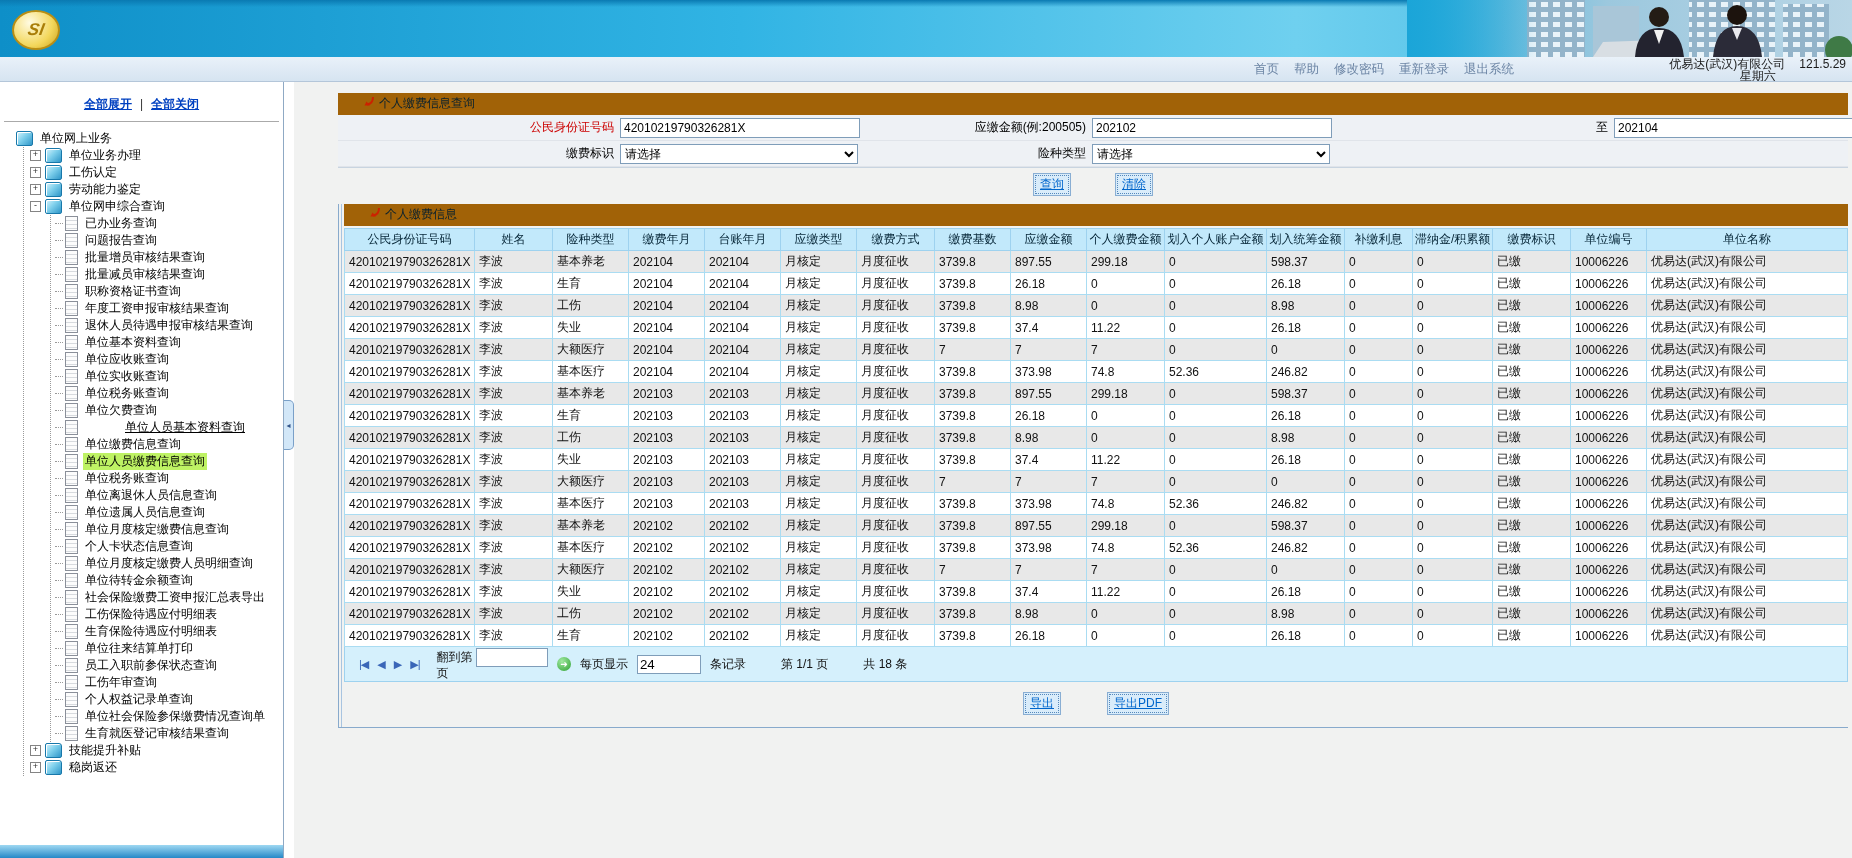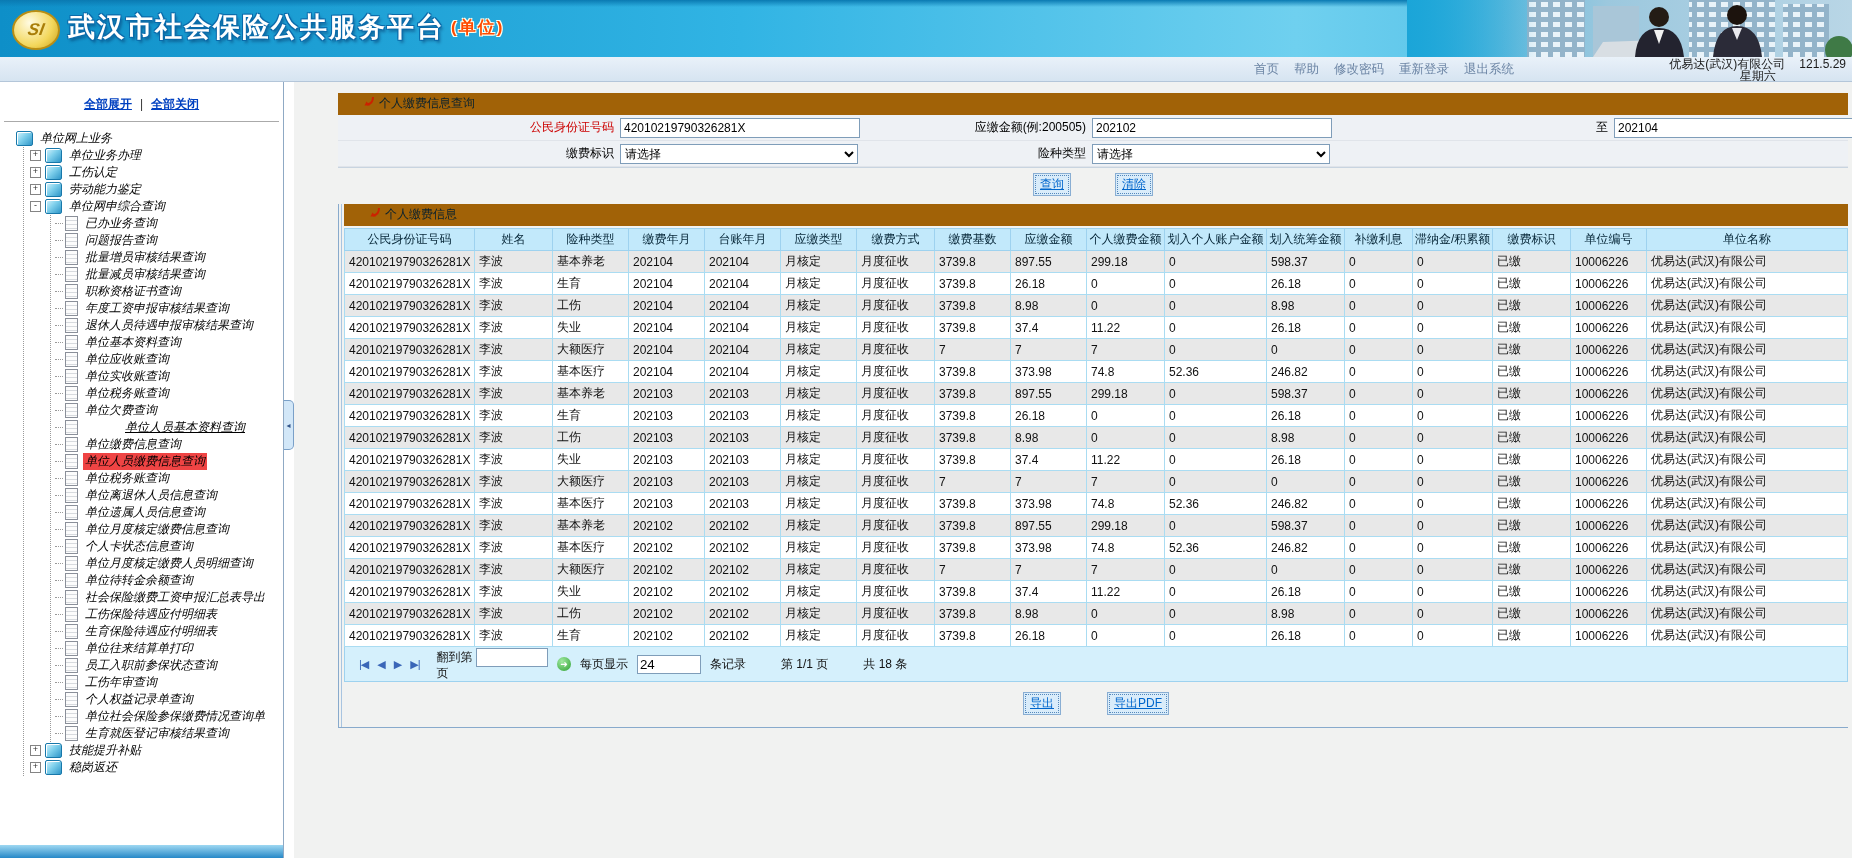--- a/index.html
+++ b/index.html
@@ -35,22 +35,22 @@
   .branches{margin-left:9px;border-left:1px dotted #9a9a9a;}
   .branch-row{padding-left:6px;}
   .leaves{margin-left:26px;border-left:1px dotted #9a9a9a;}
   .leaf-row{padding-left:4px;}
   .leaf-row::before{content:"";width:8px;border-top:1px dotted #9a9a9a;margin-right:2px;flex:none;}
   .expander{width:9px;height:9px;flex:none;border:1px solid #848484;background:#fff;font-size:9px;line-height:7px;text-align:center;color:#333;margin-right:4px;cursor:pointer;}
   .folder{width:15px;height:13px;flex:none;margin-right:5px;border:1px solid #1878aa;border-radius:2px 3px 2px 2px;
           background:linear-gradient(135deg,#d8f4fd 0%,#7fd0ec 45%,#2f96c8 100%);box-shadow:inset 1px 1px 0 #fff;}
   .doc{width:11px;height:13px;flex:none;margin-right:5px;border:1px solid #8a8f99;background:
        repeating-linear-gradient(to bottom,#fcfcfc 0 3px,#d7dade 3px 4px);}
-  .tlabel{cursor:pointer;color:#000;padding:0 2px;font-style:italic;}
-  .tlabel.sel{background:#ef4444;color:#000;}
+  .tlabel{cursor:pointer;color:#000;padding:0 2px;}
+  .tlabel.sel{background:#bef264;color:#000;}
   .tlabel.und{text-decoration:underline;margin-left:40px;}
   .sb-bottom{position:absolute;bottom:0;left:0;right:0;height:14px;background:linear-gradient(to bottom,#9ed8f2,#1d82c4);}
   .splitter{position:relative;width:10px;flex:none;background:#fff;}
   .handle{position:absolute;left:0;top:318px;width:9px;height:48px;background:#d2e7f8;border:1px solid #7aa0c8;border-left:none;
           border-radius:0 5px 5px 0;display:flex;align-items:center;justify-content:center;font-size:8px;color:#33568a;cursor:pointer;}
   
   .main{flex:1;background:#f1f2f1;padding:7px 4px 0 44px;overflow:hidden;}
   .breadcrumb{height:22px;line-height:22px;background:linear-gradient(to bottom,#e3e3e3,#d2d2d2);padding-left:18px;color:#000;}
   .sec-header{height:22px;line-height:22px;background:#a16207;padding-left:26px;display:flex;align-items:center;gap:4px;color:#09212e;font-family:Liberation Mono, monospace;}
   .panel{margin-top:4px;}
@@ -82,21 +82,20 @@
 </style>
 </head>
 <body>
 
 <div class="page">
 
   <div class="hdr">
     <div class="logo">
         <span>SI</span>
       </div>
-    <h1><span>武汉市社会保险公共服务平台</span><span class="sfx">(单位)</span></h1>
     <div class="photo">
       <svg width="445" height="57" viewBox="0 0 445 57" xmlns="http://www.w3.org/2000/svg">
         <defs>
           <linearGradient id="sky" x1="0" y1="0" x2="1" y2="0">
             <stop offset="0" stop-color="#28aedd"></stop>
               <stop offset="0.45" stop-color="#9cc8de"></stop>
               <stop offset="1" stop-color="#b9d6e6"></stop>
           </linearGradient>
           <pattern id="win" width="12" height="10" patternUnits="userSpaceOnUse">
             <rect width="12" height="10" fill="#93b4ca"></rect>

